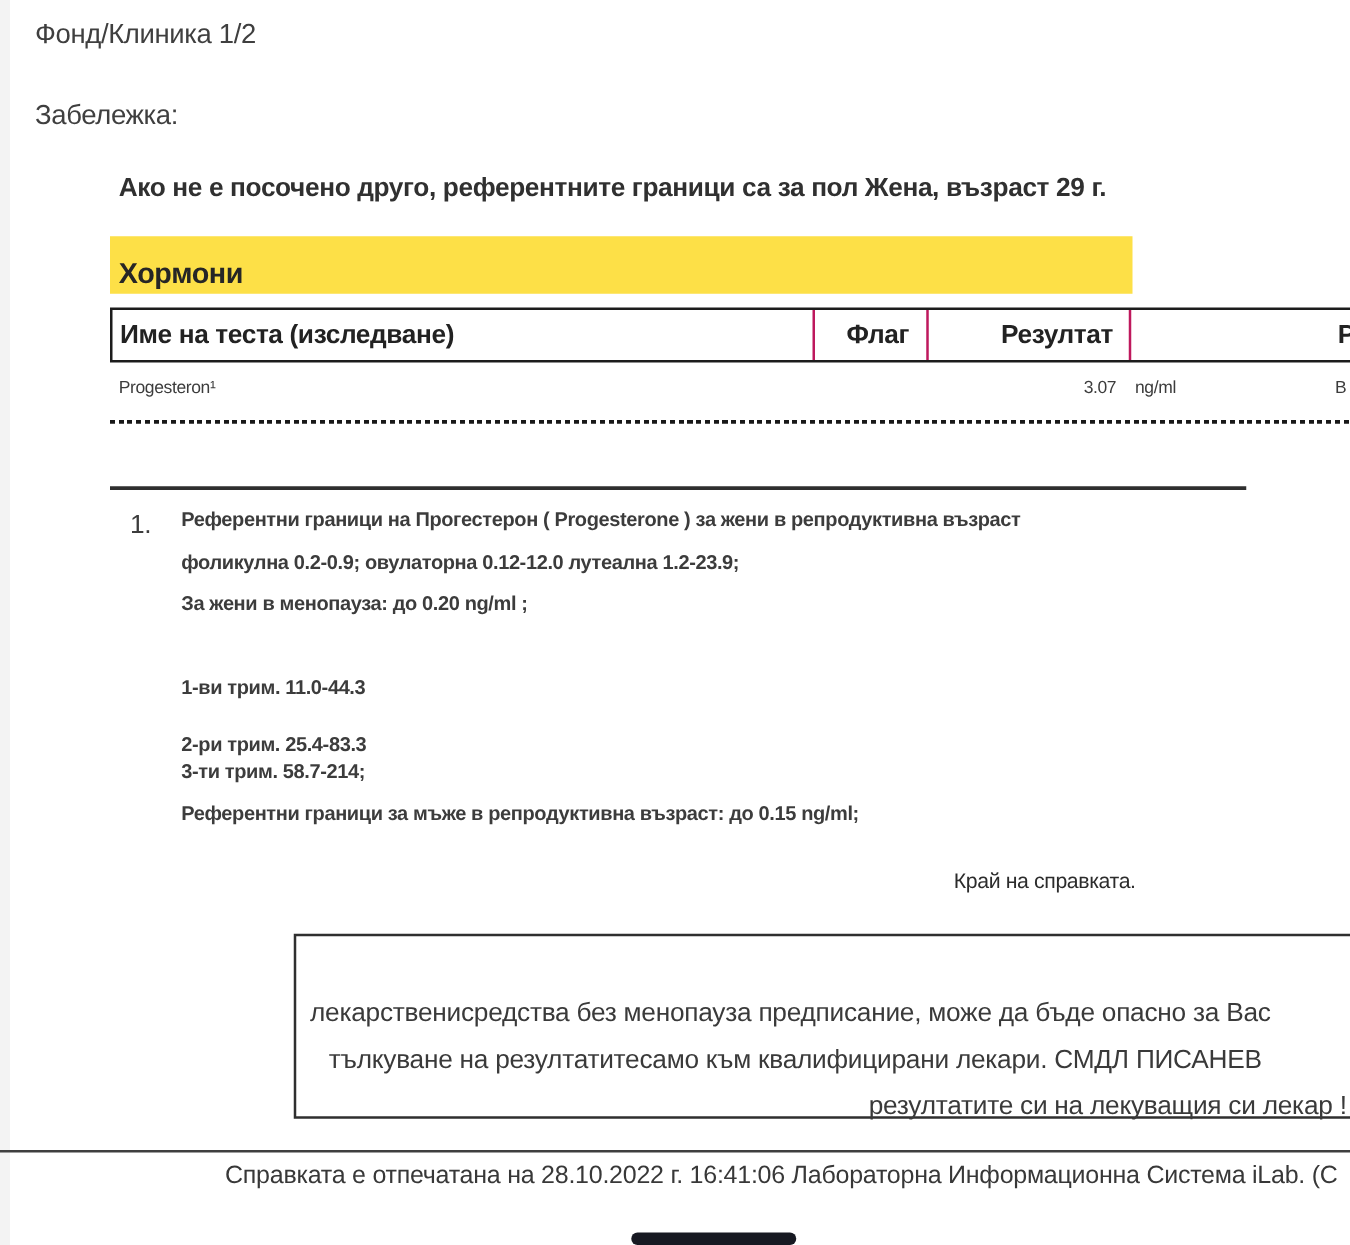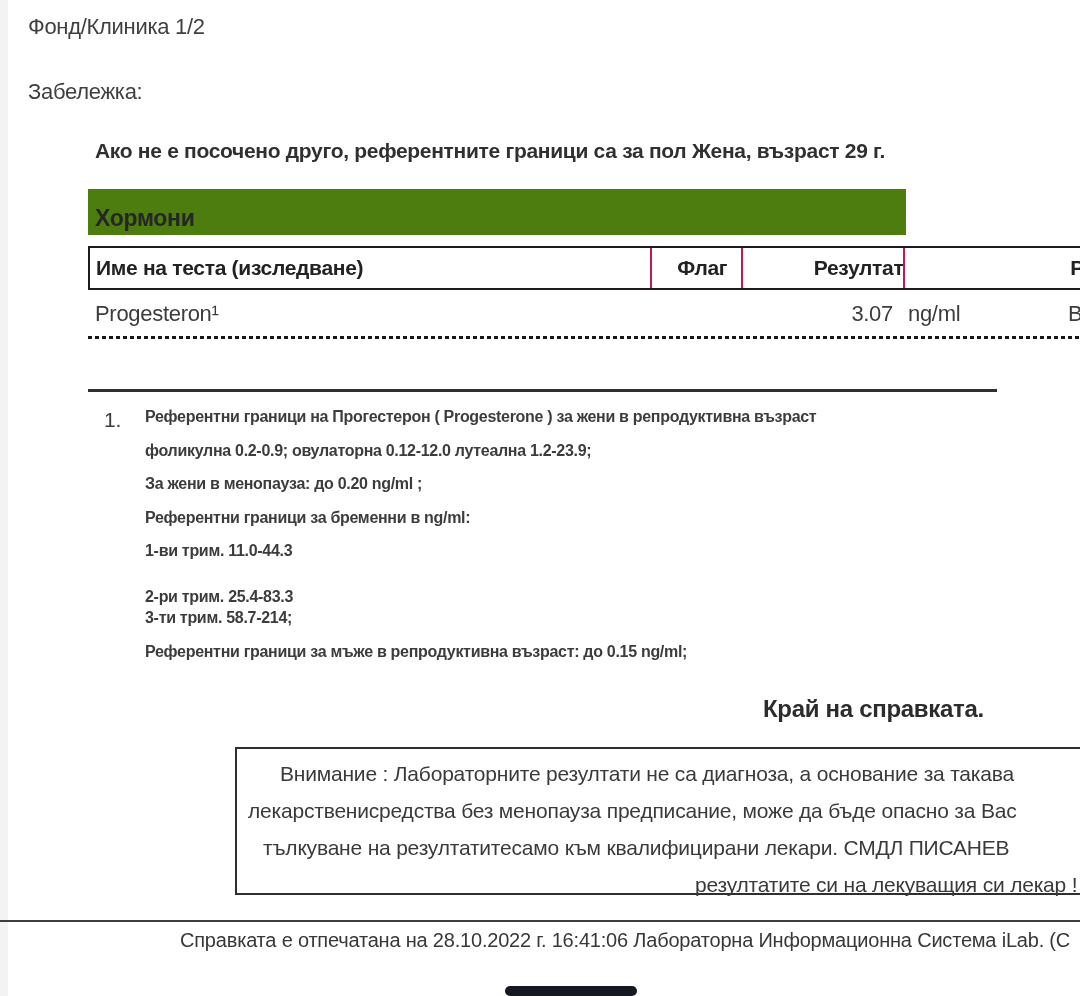--- a/index.html
+++ b/index.html
@@ -5,43 +5,43 @@
   html,body{margin:0;padding:0;background:#ffffff;}
   .page{
     position:relative;width:1080px;height:996px;background:#ffffff;overflow:hidden;
     font-family:"Liberation Sans",sans-serif;color:#3c3c3c;letter-spacing:-0.3px;
   }
   .abs{position:absolute;white-space:nowrap;}
   .edge{position:absolute;left:0;top:0;width:8px;height:996px;background:#f3f3f3;}
   .title{left:28px;top:14px;font-size:22px;color:#3f3f3f;text-align:right;}
   .note-label{left:28px;top:79px;font-size:22px;color:#3f3f3f;}
   .ref-note{left:95px;top:139px;font-size:21px;font-weight:bold;color:#303030;}
-  .section-bar{left:88px;top:189px;width:818px;height:46px;background:#4d7c0f;
+  .section-bar{left:88px;top:189px;width:818px;height:46px;background:#fde047;
     display:flex;align-items:center;padding-left:7px;box-sizing:border-box;padding-top:12px;}
   .section-bar span{font-size:23px;font-weight:bold;color:#262626;}
   .thead{left:88px;top:246px;width:1132px;height:44px;display:flex;
     border:2px solid #1c1c1c;box-sizing:border-box;background:#fff;}
   .th{border-right:2px solid #be185d;box-sizing:border-box;font-size:21px;font-weight:bold;
     color:#222;display:flex;align-items:center;white-space:nowrap;overflow:hidden;}
   .th.c-name{width:570px;padding-left:6px;}
   .th.c-flag{width:80px;justify-content:center;margin-left:12px;}
-  .th.c-result{width:165px;justify-content:flex-end;padding-right:0;}
+  .th.c-result{width:165px;justify-content:flex-end;padding-right:13px;}
   .th.c-units{width:160px;padding-left:5px;margin-top:45px;}
   .th.c-ref{width:157px;padding-left:7px;border-right:none;}
-  .cell{font-size:22px;color:#3c3c3c;}
+  .cell{font-size:14px;color:#3c3c3c;}
   .cell.test{left:95px;top:301px;}
   .cell.result{left:740px;top:301px;width:153px;text-align:right;}
   .cell.units{left:908px;top:301px;}
   .cell.refclip{left:1068px;top:301px;}
   .dotted{left:88px;top:336px;width:992px;height:3px;
     background:repeating-linear-gradient(90deg,#181818 0 4px,transparent 4px 7px);}
   .solid{left:88px;top:389px;width:909px;height:3px;background:#2f2f2f;}
   .fn-num{left:104px;top:408px;font-size:21px;}
   .fn-line{left:145px;font-size:16px;font-weight:bold;}
-  .end-text{left:763px;top:695px;font-size:24px;font-weight:bold;color:#2c2c2c;}
+  .end-text{left:763px;top:695px;font-size:17px;font-weight:normal;color:#2c2c2c;}
   .warnbox{left:235px;top:747px;width:900px;height:148px;border:2px solid #2f2f2f;
     box-sizing:border-box;background:#fff;}
   .warn-line{font-size:21px;color:#3a3a3a;letter-spacing:-0.2px;}
   .footer-line{left:0;top:920px;width:1080px;height:2px;background:#3f3f3f;}
   .footer-text{left:180px;top:929px;font-size:20px;color:#383838;letter-spacing:-0.2px;}
   .home-indicator{left:505px;top:986px;width:132px;height:10px;border-radius:5px;background:#171922;}
 </style>
 </head>
 <body>
 
@@ -70,30 +70,28 @@
   <div class="abs cell units">ng/ml</div>
   <div class="abs cell refclip">В</div>
 
   <div class="abs dotted"></div>
   <div class="abs solid"></div>
 
   <div class="abs fn-num">1.</div>
   <div class="abs fn-line" style="top:408px">Референтни граници на Прогестерон ( Progesterone ) за жени в репродуктивна възраст</div>
   <div class="abs fn-line" style="top:442px">фоликулна 0.2-0.9; овулаторна 0.12-12.0 лутеална 1.2-23.9;</div>
   <div class="abs fn-line" style="top:475px">За жени в менопауза: до 0.20 ng/ml ;</div>
-  <div class="abs fn-line" style="top:509px">Референтни граници за бременни в ng/ml:</div>
   <div class="abs fn-line" style="top:542px">1-ви трим. 11.0-44.3</div>
   <div class="abs fn-line" style="top:588px">2-ри трим. 25.4-83.3</div>
   <div class="abs fn-line" style="top:609px">3-ти трим. 58.7-214;</div>
   <div class="abs fn-line" style="top:643px">Референтни граници за мъже в репродуктивна възраст: до 0.15 ng/ml;</div>
 
   <div class="abs end-text">Край на справката.</div>
 
   <div class="abs warnbox"></div>
-  <div class="abs warn-line" style="left:280px;top:762px">Внимание : Лабораторните резултати не са диагноза, а основание за такава</div>
   <div class="abs warn-line" style="left:248px;top:799px">лекарственисредства без менопауза предписание, може да бъде опасно за Вас</div>
   <div class="abs warn-line" style="left:263px;top:836px">тълкуване на резултатитесамо към квалифицирани лекари. СМДЛ ПИСАНЕВ</div>
   <div class="abs warn-line" style="left:695px;top:873px">резултатите си на лекуващия си лекар !</div>
 
   <div class="abs footer-line"></div>
   <div class="abs footer-text">Справката е отпечатана на 28.10.2022 г. 16:41:06 Лабораторна Информационна Система iLab. (С</div>
 
   <div class="abs home-indicator"></div>
 
 </div>

